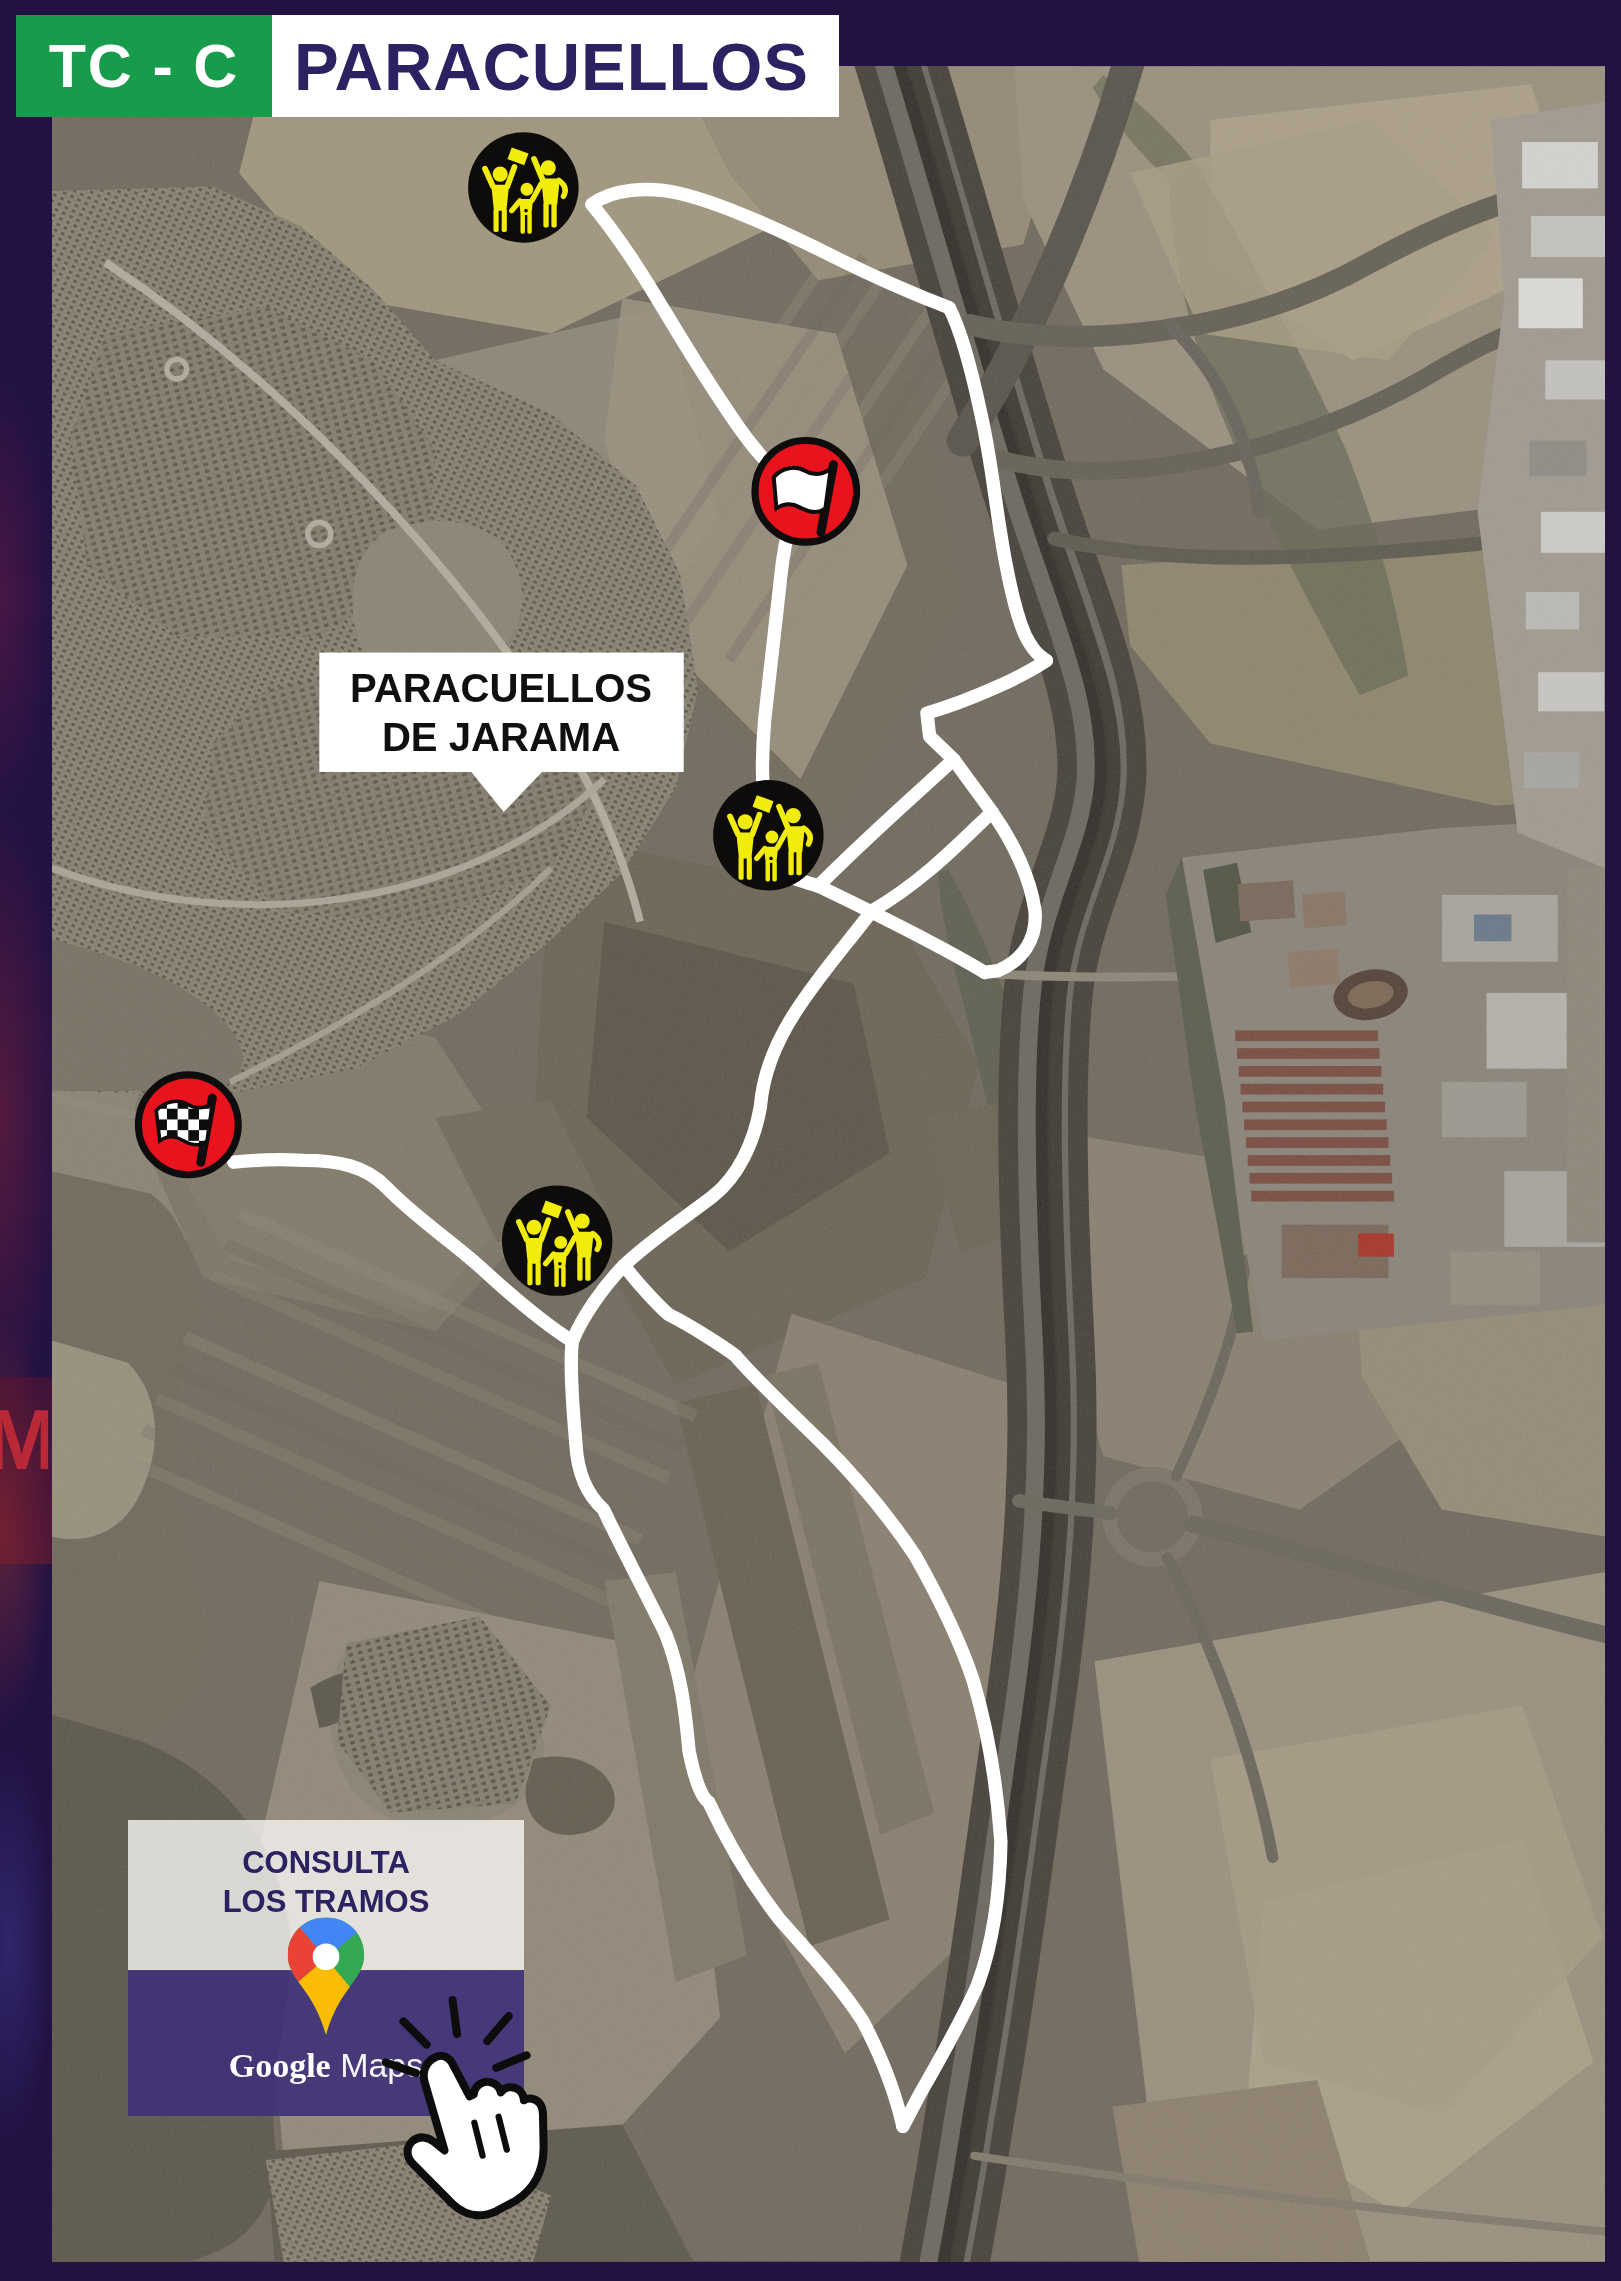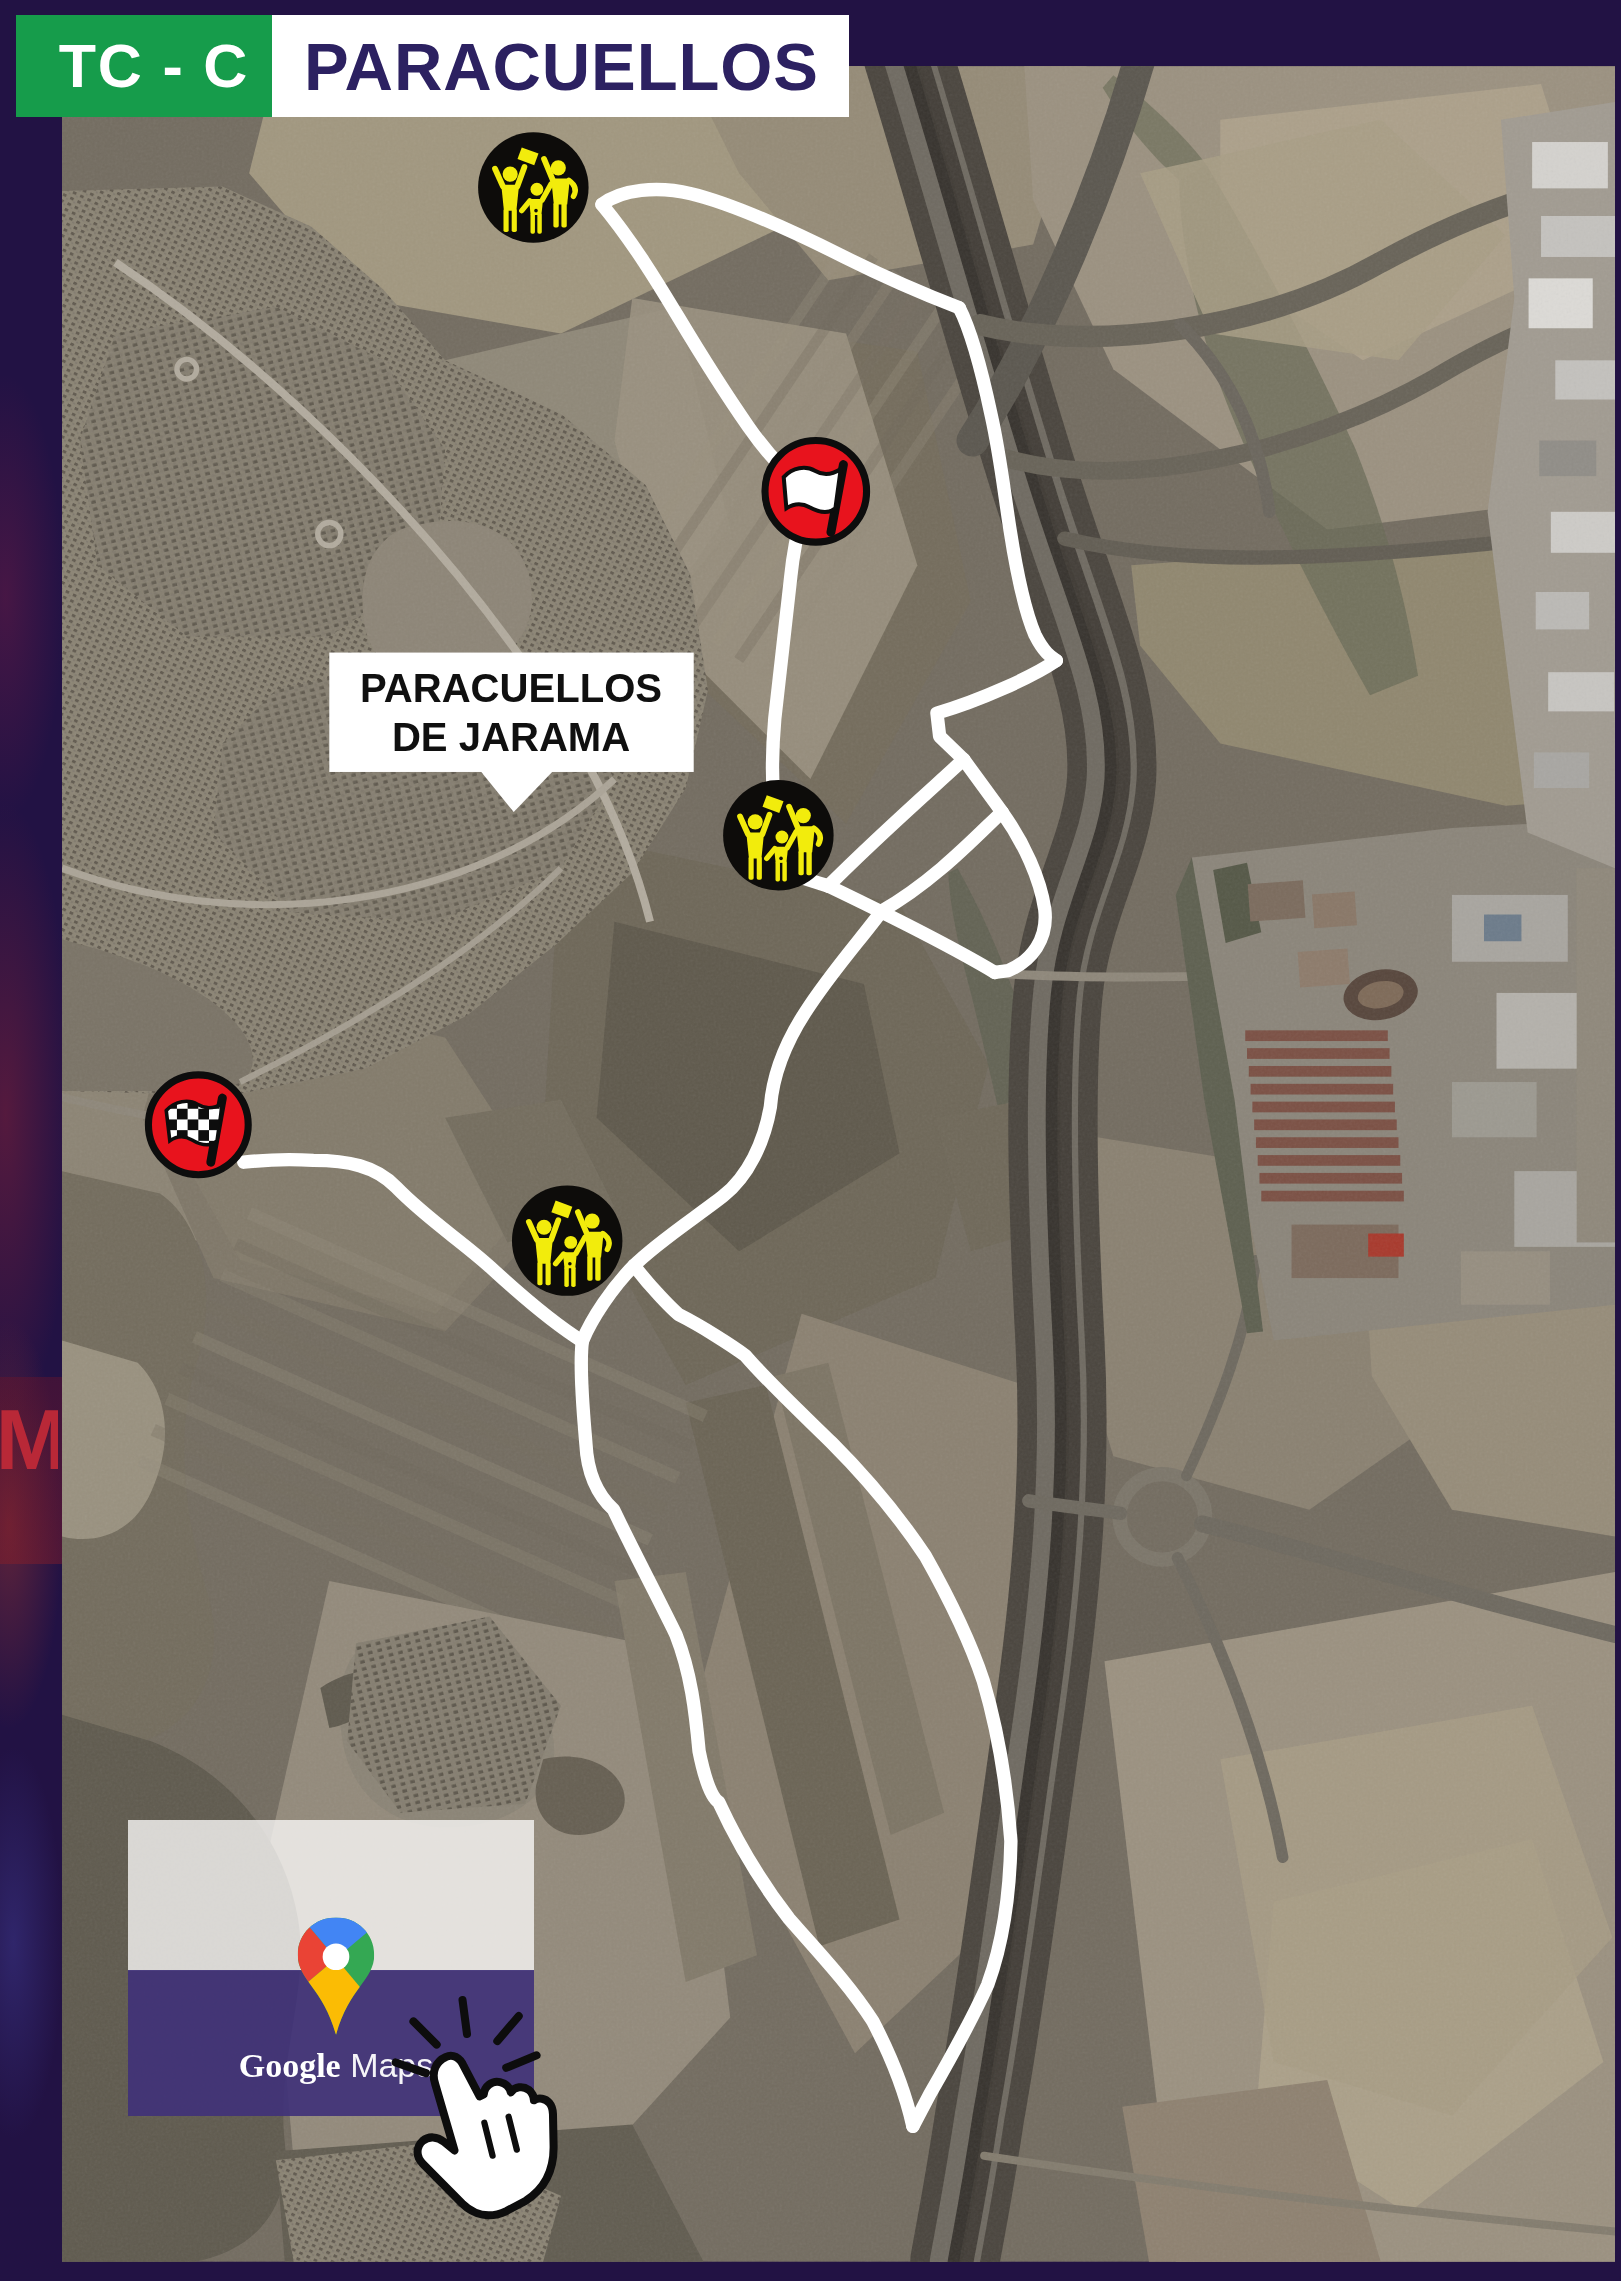--- a/index.html
+++ b/index.html
@@ -1,17 +1,17 @@
 <!DOCTYPE html>
 <html style="font-size:14.3px"><head>
 <meta charset="utf-8">
 <style>
 html,body{margin:0;padding:0;background:#221244;}
 #page{position:relative;width:1622px;height:2281px;background:#221244;overflow:hidden;font-family:"Liberation Sans",sans-serif;}
-.abs{position:absolute;padding-left:10px;}
+.abs{position:absolute;}
 </style>
 </head>
 <body>
 <div id="page">
 
 <div class="abs" style="left:-53px;top:374px;width:107px;height:446px;background:radial-gradient(closest-side,rgba(130,30,70,.38),rgba(36,21,73,0));"></div>
 <div class="abs" style="left:-62px;top:802px;width:125px;height:624px;background:radial-gradient(closest-side,rgba(180,40,50,.35),rgba(36,21,73,0));"></div>
 <div class="abs" style="left:-45px;top:1319px;width:98px;height:410px;background:radial-gradient(closest-side,rgba(220,70,40,.32),rgba(36,21,73,0));"></div>
 <div class="abs" style="left:-36px;top:1747px;width:89px;height:392px;background:radial-gradient(closest-side,rgba(70,70,170,.38),rgba(36,21,73,0));"></div>
 <div class="abs" style="left:-9px;top:1377px;width:61px;height:187px;background:linear-gradient(180deg,rgba(110,20,40,.4),rgba(150,30,35,.38));"></div>
@@ -340,20 +340,21 @@
 </svg>
 </div>
 
 <div class="abs" style="left:16px;top:15px;width:256px;height:102px;background:#169c4b;"></div>
 <div class="abs" style="left:272px;top:15px;width:567px;height:102px;background:#ffffff;"></div>
 <div class="abs" style="left:16px;top:15px;width:256px;height:102px;line-height:102px;text-align:center;color:#ffffff;font-size:61px;font-weight:bold;letter-spacing:1.8px;">TC - C</div>
 <div class="abs" style="left:294px;top:15px;width:544px;height:102px;line-height:103px;color:#2c2161;font-size:67px;font-weight:bold;letter-spacing:0.9px;">PARACUELLOS</div>
 
 <div class="abs" style="left:128px;top:1820px;width:396px;height:151px;background:rgba(247,246,245,0.8);"></div>
 <div class="abs" style="left:128px;top:1970px;width:396px;height:146px;background:rgba(64,50,120,0.92);"></div>
+<div class="abs" style="left:128px;top:1843px;width:396px;text-align:center;color:#2c2161;font-size:31px;font-weight:bold;line-height:39px;">CONSULTA<br>LOS TRAMOS</div>
 <div class="abs" style="left:286px;top:1914px;width:80px;height:129px;">
 <svg width="80" height="129" viewBox="-45 -72 90 145" xmlns="http://www.w3.org/2000/svg">
 <defs>
           <clipPath id="pin">
             <path d="M0,-68 C-24,-68 -43,-50 -43,-26 C-43,2 -14,12 0,64 C14,12 43,2 43,-26 C43,-50 24,-68 0,-68 Z"></path>
           </clipPath>
           <filter id="grain2" x="0" y="0" width="100%" height="100%">
   <feTurbulence type="fractalNoise" baseFrequency="0.35" numOctaves="2" seed="41"></feTurbulence>
   <feColorMatrix type="saturate" values="0"></feColorMatrix>
   <feComponentTransfer>

